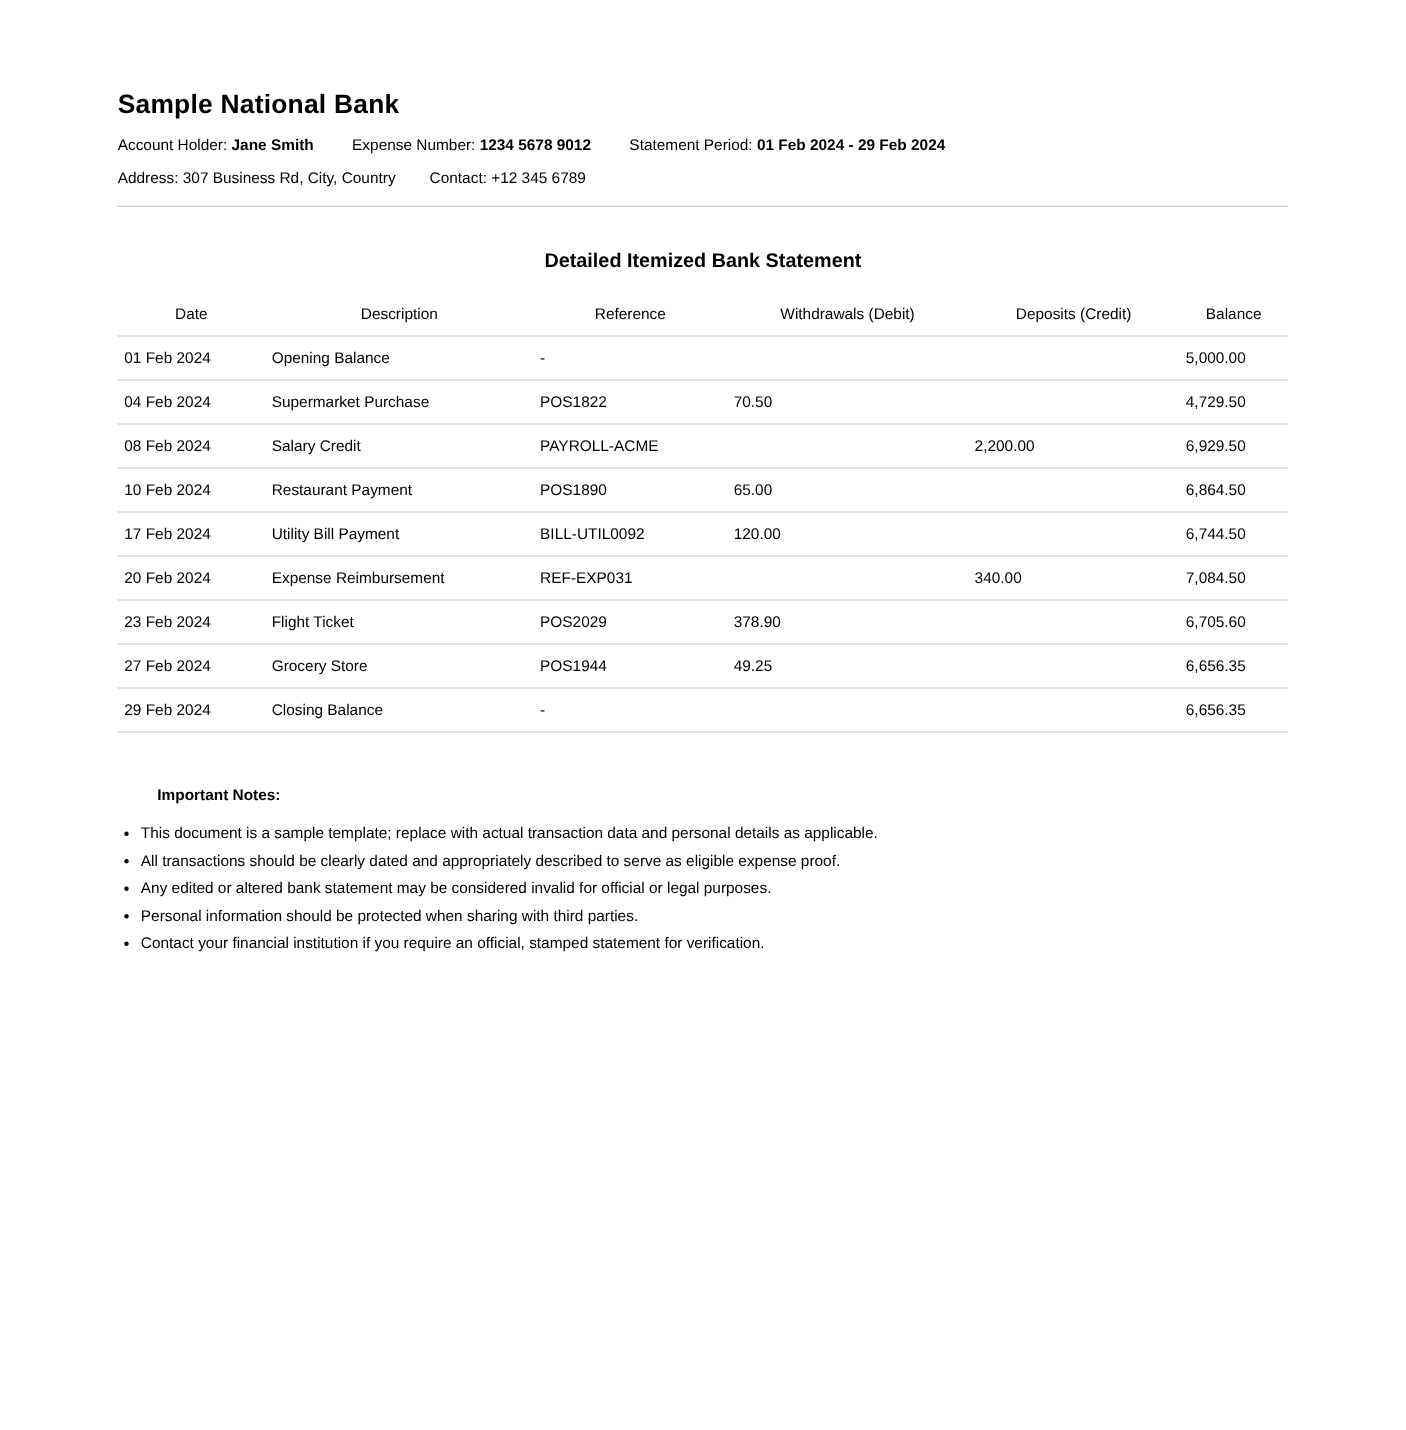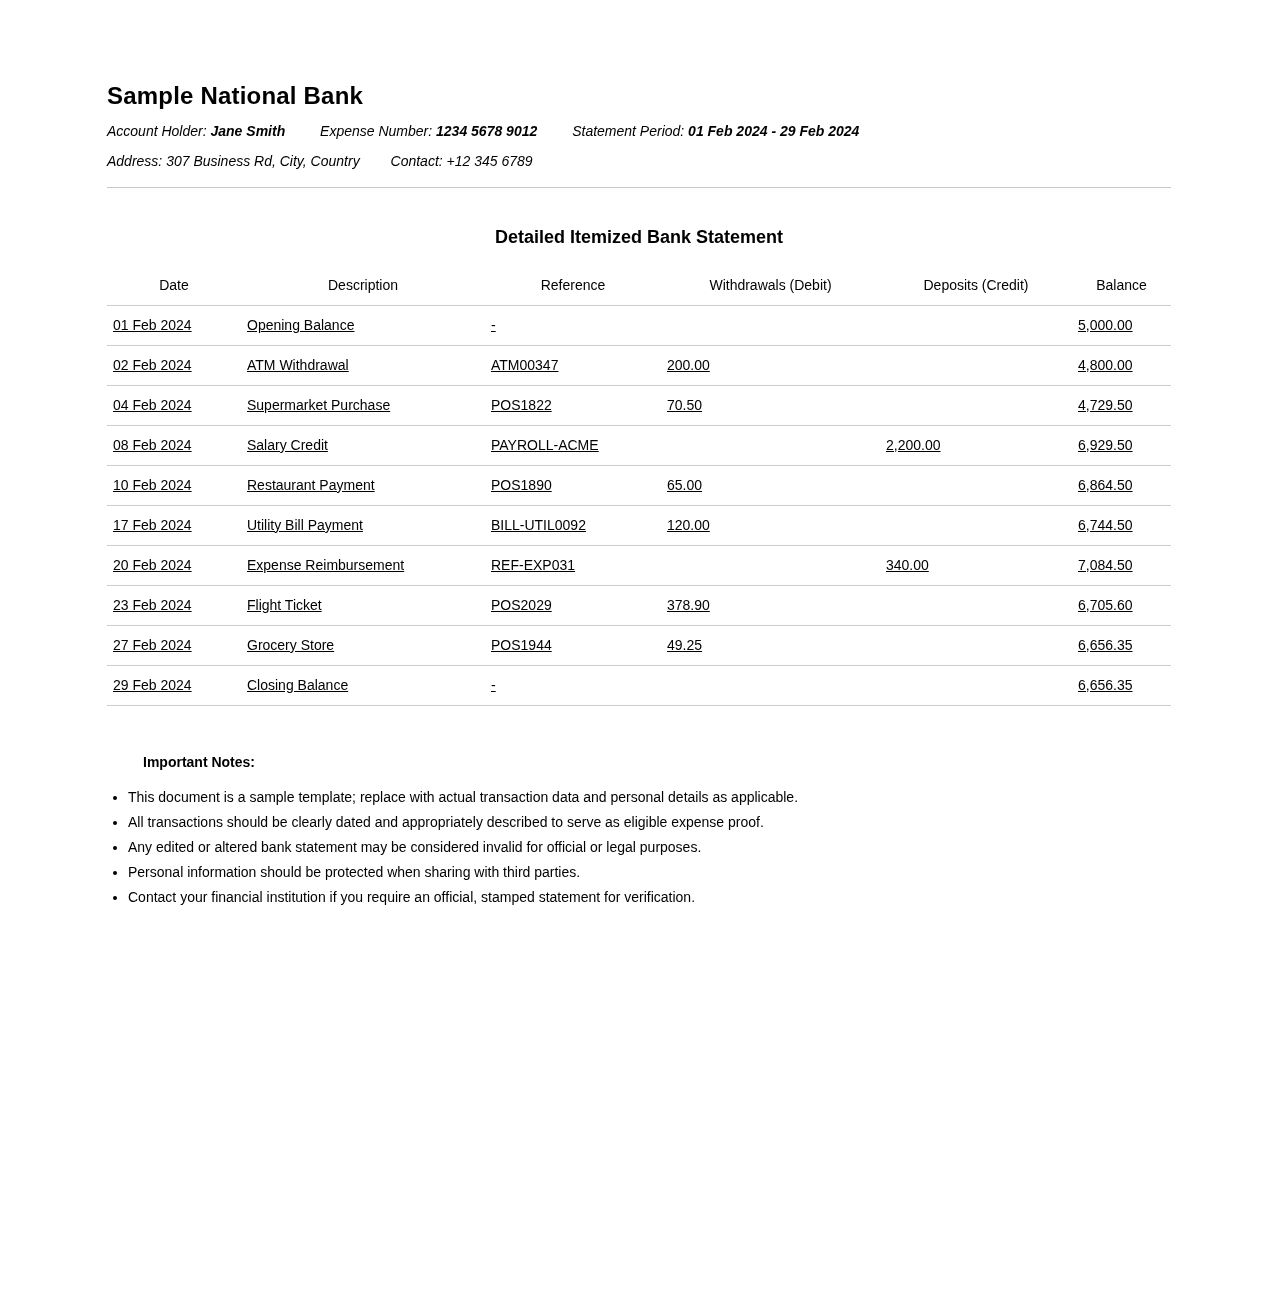--- a/index.html
+++ b/index.html
@@ -26,21 +26,21 @@
     font-size: 24px;
     font-weight: bold;
     line-height: 1.15;
     letter-spacing: 0.2px;
   }
   .info-line {
     font-size: 14px;
     margin-top: 12px;
     line-height: 18px;
   }
-  .info-item { margin-right: 31px; white-space: nowrap; font-style: italic; }
+  .info-item { margin-right: 31px; white-space: nowrap; }
   .info-item:last-child { margin-right: 0; }
   .info-value-bold { font-weight: bold; }
   .header-divider {
     border: none;
     border-top: 1px solid #c8c8c8;
     margin: 17px 0 0 0;
   }
   
   .statement-title {
     margin: 38px 0 17px 0;
@@ -69,21 +69,20 @@
     border-bottom: 1px solid #cccccc;
     line-height: 16px;
   }
   .statement-table td {
     text-align: left;
     padding: 11px 6px 12px 6px;
     border-bottom: 1px solid #cccccc;
     line-height: 16px;
     white-space: nowrap;
     overflow: hidden;
-    text-decoration: underline;
   }
   
   .notes-title {
     margin: 47px 0 0 0;
     font-size: 14px;
     font-weight: bold;
     line-height: 18px;
     padding-left: 36px;
   }
   ul.notes-list {
@@ -140,28 +139,20 @@
     <tbody>
         <tr>
           <td>01 Feb 2024</td>
           <td>Opening Balance</td>
           <td>-</td>
           <td></td>
           <td></td>
           <td>5,000.00</td>
         </tr>
         <tr>
-          <td>02 Feb 2024</td>
-          <td>ATM Withdrawal</td>
-          <td>ATM00347</td>
-          <td>200.00</td>
-          <td></td>
-          <td>4,800.00</td>
-        </tr>
-        <tr>
           <td>04 Feb 2024</td>
           <td>Supermarket Purchase</td>
           <td>POS1822</td>
           <td>70.50</td>
           <td></td>
           <td>4,729.50</td>
         </tr>
         <tr>
           <td>08 Feb 2024</td>
           <td>Salary Credit</td>

